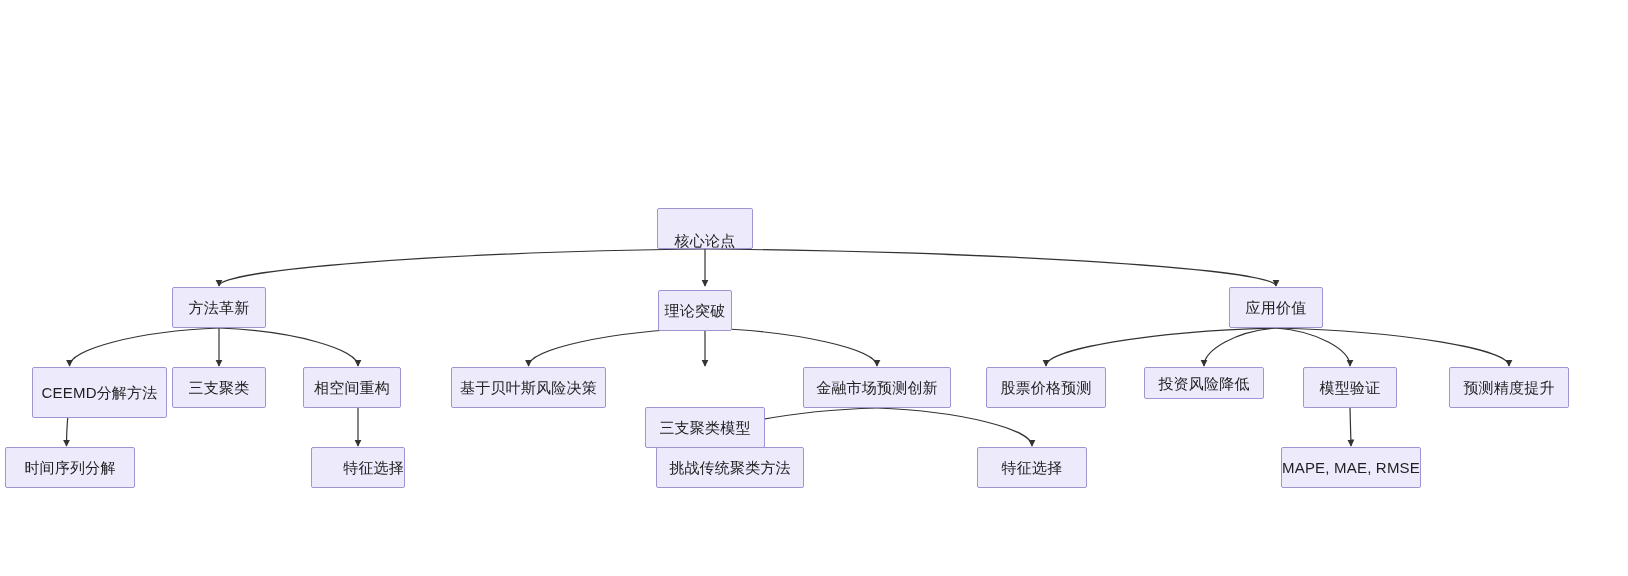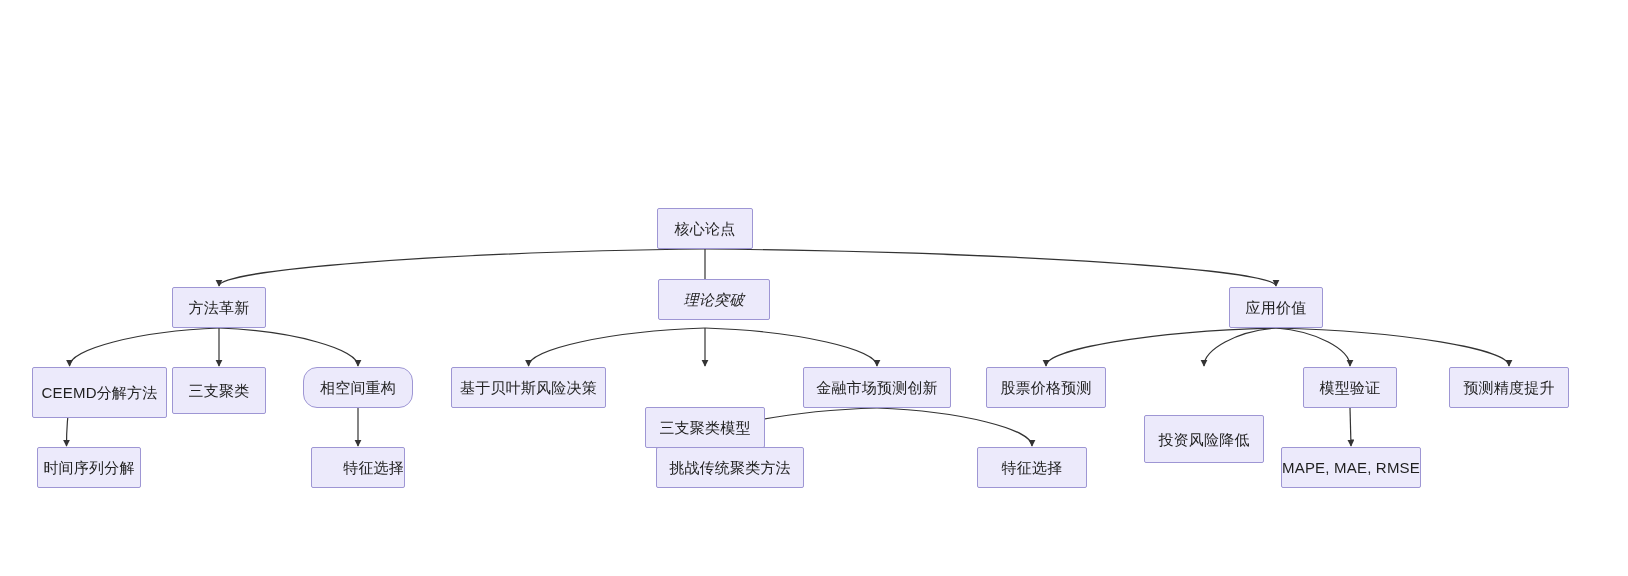--- a/index.html
+++ b/index.html
@@ -67,63 +67,63 @@
         <path d="M 1276 328 C 1316.7 331.12, 1350 349.45, 1350 366" fill="none" stroke="#333333" stroke-width="1.2" marker-end="url(#arrow)"></path>
         <path d="M 1276 328 C 1404.15 331.12, 1509 349.45, 1509 366" fill="none" stroke="#333333" stroke-width="1.2" marker-end="url(#arrow)"></path>
         <path d="M 69.5 408 C 67.85 411.12, 66.5 429.45, 66.5 446" fill="none" stroke="#333333" stroke-width="1.2" marker-end="url(#arrow)"></path>
         <path d="M 358 408 L 358 446" fill="none" stroke="#333333" stroke-width="1.2" marker-end="url(#arrow)"></path>
         <path d="M 877 408 C 777.45 411.12, 696 429.45, 696 446" fill="none" stroke="#333333" stroke-width="1.2" marker-end="url(#arrow)"></path>
         <path d="M 877 408 C 962.25 411.12, 1032 429.45, 1032 446" fill="none" stroke="#333333" stroke-width="1.2" marker-end="url(#arrow)"></path>
         <path d="M 1350 408 L 1351 446" fill="none" stroke="#333333" stroke-width="1.2" marker-end="url(#arrow)"></path>
       </g>
   </svg>
   <div id="nodes">
-      <div class="node" style="left: 657px; top: 208px; width: 96px; height: 41px;">
+      <div class="node" style="left: 657px; top: 208px; width: 96px; height: 41px; align-items: flex-end;">
         <span class="node-label">核心论点</span>
       </div>
       <div class="node" style="left: 172px; top: 287px; width: 94px; height: 41px;">
         <span class="node-label">方法革新</span>
       </div>
-      <div class="node" style="left: 658px; top: 279px; width: 112px; height: 41px; font-style: italic;">
+      <div class="node" style="left: 658px; top: 290px; width: 74px; height: 41px;">
         <span class="node-label">理论突破</span>
       </div>
       <div class="node" style="left: 1229px; top: 287px; width: 94px; height: 41px;">
         <span class="node-label">应用价值</span>
       </div>
       <div class="node" style="left: 4px; top: 367px; width: 135px; height: 51px; margin-left: 28px;">
         <span class="node-label">CEEMD分解方法</span>
       </div>
-      <div class="node" style="left: 172px; top: 367px; width: 94px; height: 47px;">
+      <div class="node" style="left: 172px; top: 367px; width: 94px; height: 41px;">
         <span class="node-label">三支聚类</span>
       </div>
-      <div class="node" style="left: 303px; top: 367px; width: 110px; height: 41px; border-radius: 14px;">
+      <div class="node" style="left: 303px; top: 367px; width: 98px; height: 41px;">
         <span class="node-label">相空间重构</span>
       </div>
       <div class="node" style="left: 451px; top: 367px; width: 155px; height: 41px;">
         <span class="node-label">基于贝叶斯风险决策</span>
       </div>
       <div class="node" style="left: 645px; top: 367px; width: 120px; height: 41px; margin-top: 40px;">
         <span class="node-label">三支聚类模型</span>
       </div>
       <div class="node" style="left: 803px; top: 367px; width: 148px; height: 41px;">
         <span class="node-label">金融市场预测创新</span>
       </div>
       <div class="node" style="left: 986px; top: 367px; width: 120px; height: 41px;">
         <span class="node-label">股票价格预测</span>
       </div>
-      <div class="node" style="left: 1144px; top: 367px; width: 120px; height: 48px; margin-top: 48px;">
+      <div class="node" style="left: 1144px; top: 367px; width: 120px; height: 32px;">
         <span class="node-label">投资风险降低</span>
       </div>
       <div class="node" style="left: 1303px; top: 367px; width: 94px; height: 41px;">
         <span class="node-label">模型验证</span>
       </div>
       <div class="node" style="left: 1449px; top: 367px; width: 120px; height: 41px;">
         <span class="node-label">预测精度提升</span>
       </div>
-      <div class="node" style="left: 5px; top: 447px; width: 104px; height: 41px; margin-left: 32px;">
+      <div class="node" style="left: 5px; top: 447px; width: 130px; height: 41px;">
         <span class="node-label">时间序列分解</span>
       </div>
       <div class="node" style="left: 311px; top: 447px; width: 94px; height: 41px; justify-content: flex-end;">
         <span class="node-label">特征选择</span>
       </div>
       <div class="node" style="left: 622px; top: 447px; width: 148px; height: 41px; margin-left: 34px;">
         <span class="node-label">挑战传统聚类方法</span>
       </div>
       <div class="node" style="left: 977px; top: 447px; width: 110px; height: 41px;">
         <span class="node-label">特征选择</span>

